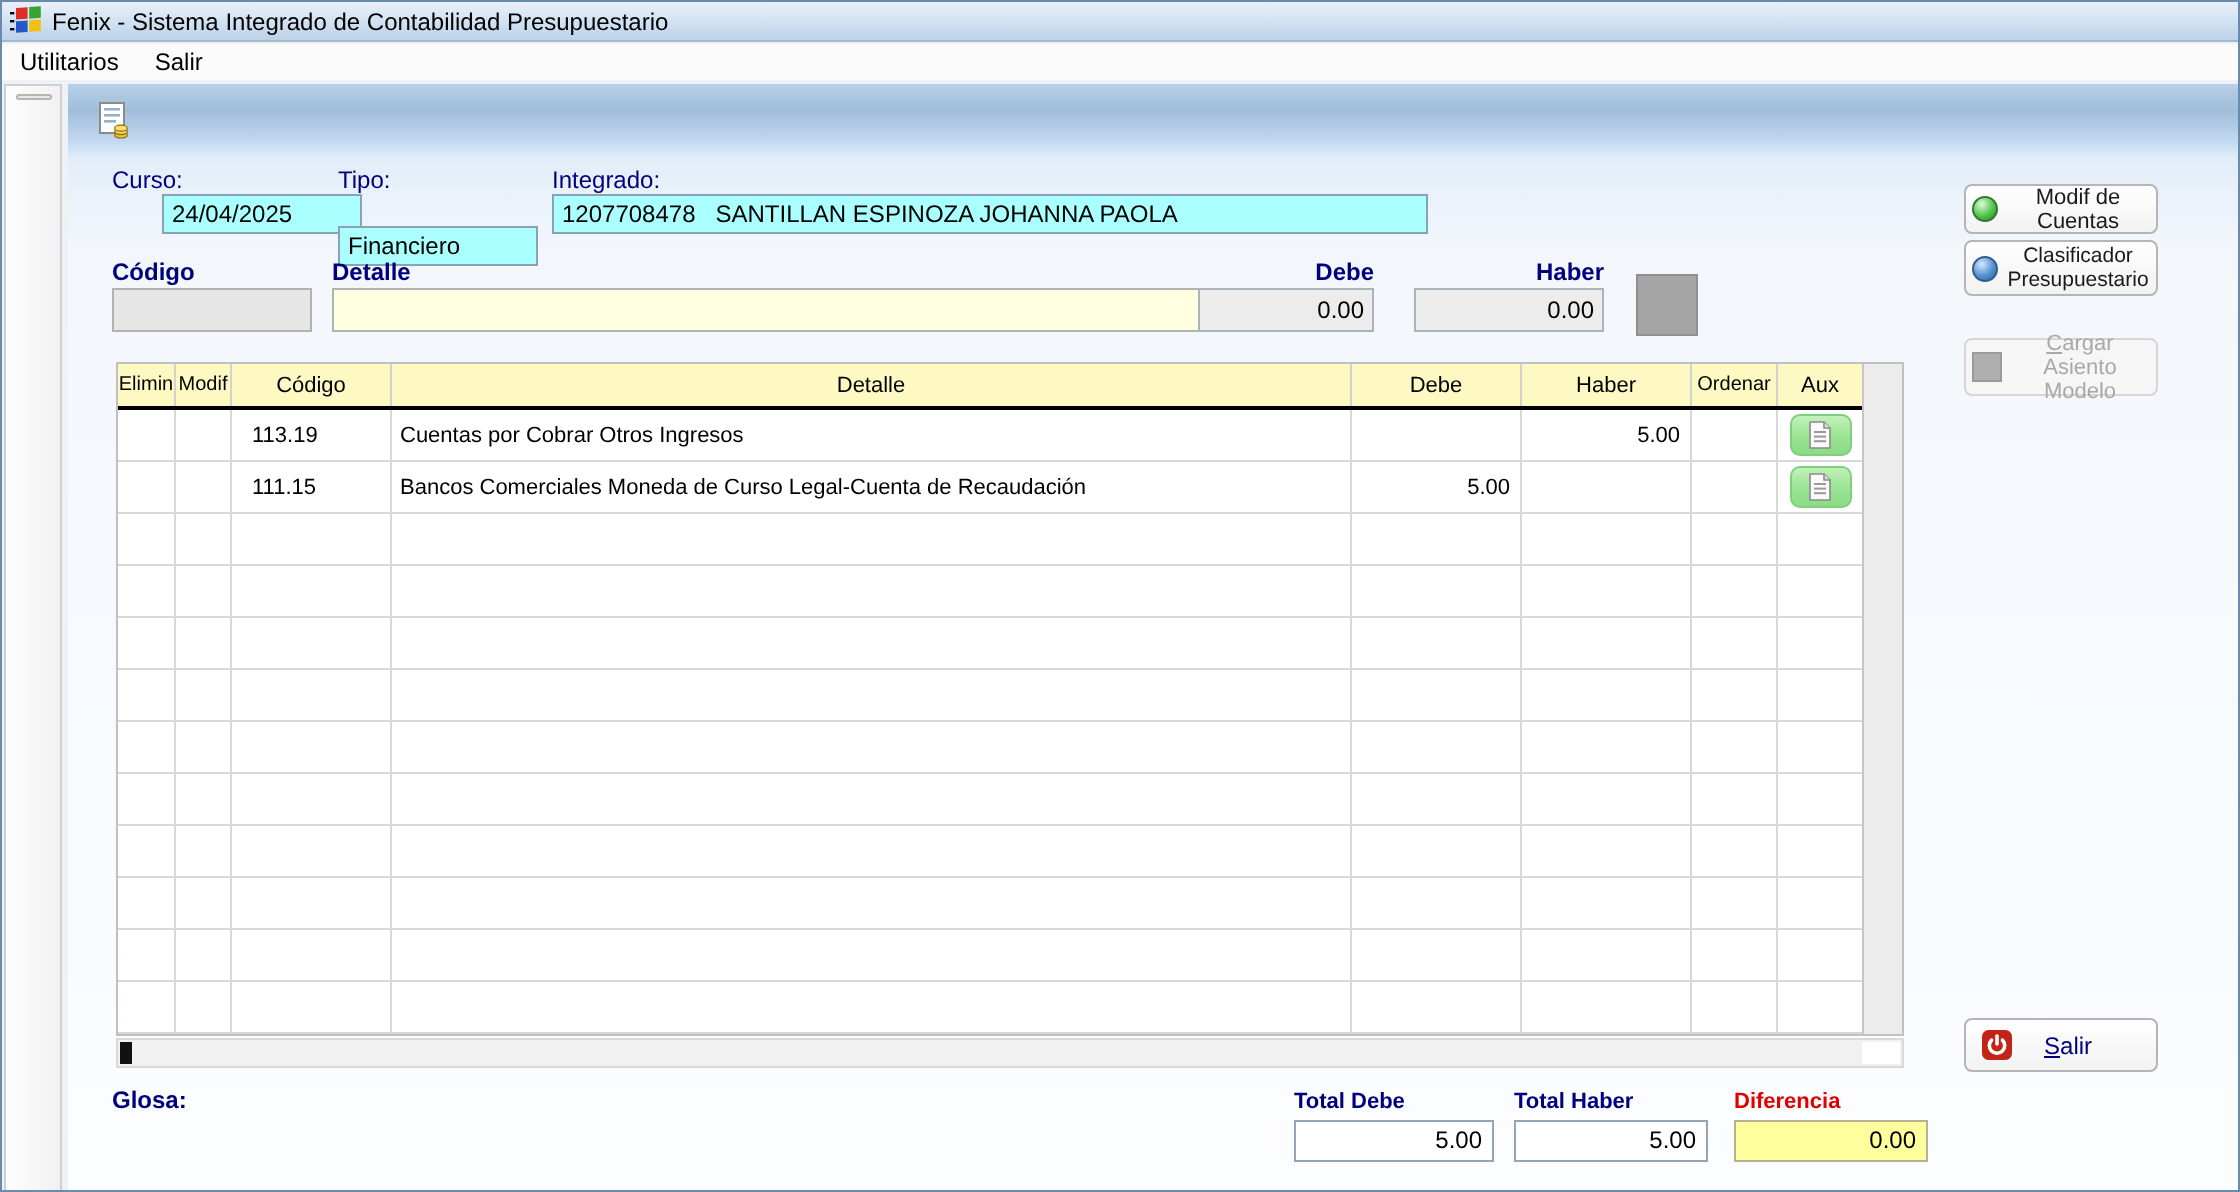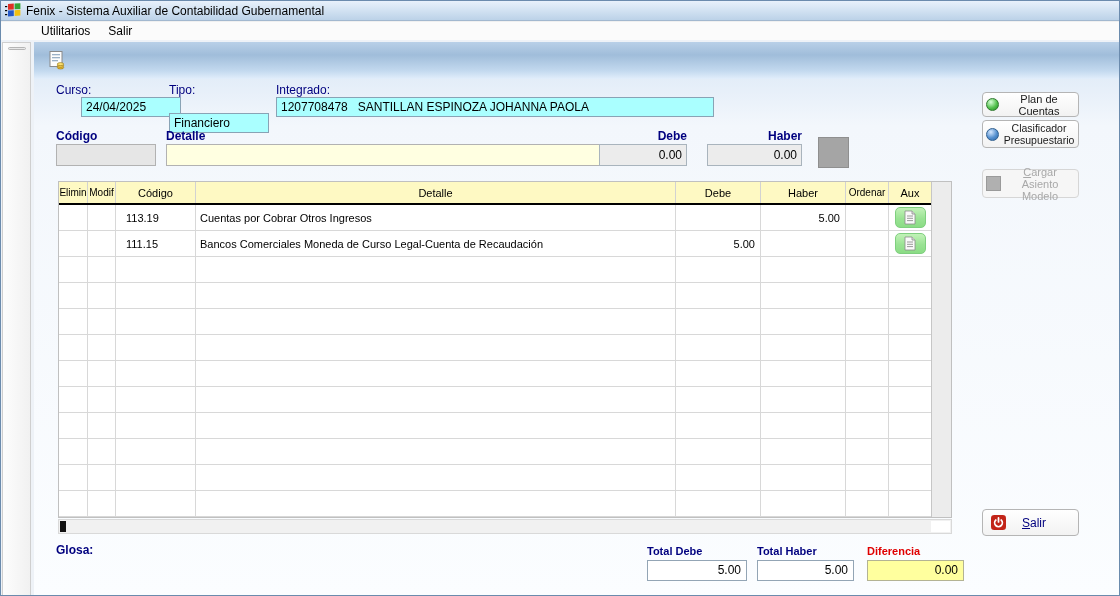--- a/index.html
+++ b/index.html
@@ -8,21 +8,21 @@
 
   
   .titlebar { position:absolute; left:0; top:0; width:1120px; height:20px;
     background:linear-gradient(to bottom,#e8f1fb 0%,#d2e2f2 50%,#bcd2e8 100%);
     border-bottom:1px solid #a2b8cf; display:flex; align-items:center; padding-left:3px; }
   .titlebar .title-text { font-size:12px; color:#000; margin-left:5px; white-space:nowrap; }
   .winflag { width:17px; height:15px; display:inline-block; }
 
   
   .menubar { position:absolute; left:0; top:21px; width:1120px; height:18px; background:#fbfbfb;
-    display:flex; align-items:center;padding-left:31px; }
+    display:flex; align-items:center; }
   .menu-item { font-size:12px; color:#000; padding:0 9px; height:18px; line-height:18px; cursor:default; }
 
   
   .workspace { position:absolute; left:0; top:39px; width:1120px; height:557px; background:#eef2f7; }
   .left-panel { position:absolute; left:1px; top:2px; width:29px; height:554px;
     background:linear-gradient(to right,#fdfdfd,#f1f1f1); border:1px solid #cfcfcf; }
   .left-grip { width:18px; height:3px; margin:4px auto 0 auto; border:1px solid #b5b5b5; border-radius:2px; background:#e8e8e8; }
 
   .main-area { position:absolute; left:33px; top:2px; width:1087px; height:555px; }
   .toolbar { position:absolute; left:0; top:0; width:1087px; height:37px;
@@ -101,21 +101,21 @@
         <rect x="1" y="7" width="2.2" height="1.2" fill="#000"></rect>
         <rect x="1" y="11" width="2.2" height="1.2" fill="#000"></rect>
         <g transform="translate(4,1) skewY(-4)">
           <rect x="0" y="0" width="5.8" height="5.8" fill="#e03024"></rect>
           <rect x="6.6" y="0" width="5.8" height="5.8" fill="#35a435"></rect>
           <rect x="0" y="6.6" width="5.8" height="5.8" fill="#2458c8"></rect>
           <rect x="6.6" y="6.6" width="5.8" height="5.8" fill="#f2c010"></rect>
         </g>
       </g>
     </svg>
-    <span class="title-text">Fenix - Sistema Auxiliar de Contabilidad Gubernamental</span>
+    <span class="title-text">Fenix - Sistema Integrado de Contabilidad Presupuestario</span>
   </div>
 
   <div class="menubar">
     <span class="menu-item">Utilitarios</span>
     <span class="menu-item">Salir</span>
   </div>
 
   <div class="workspace">
 
     <div class="left-panel">
@@ -438,21 +438,21 @@
         <div class="tot-lbl" style="left:723px; width:97px;">Total Haber</div>
         <div class="tot-fld" style="left:723px; width:97px;">5.00</div>
         <div class="tot-lbl red" style="left:833px; width:97px;">Diferencia</div>
         <div class="tot-fld diff" style="left:833px; width:97px;">0.00</div>
       </div>
     </div>
   </div>
 
   <div class="side-btn" style="top:91px; height:25px;" id="plan-btn">
     <span class="sphere green"></span>
-    <span class="btn-label">Plan de Cuentas</span>
+    <span class="btn-label">Modif de Cuentas</span>
   </div>
   <div class="side-btn" style="top:119px; height:28px;" id="clasif-btn">
     <span class="sphere blue"></span>
     <span class="btn-label" style="font-size:10.5px;">Clasificador Presupuestario</span>
   </div>
   <div class="side-btn disabled" style="top:168px; height:29px;" id="cargar-btn">
     <span class="gray-box-icon"></span>
     <span class="btn-label cargar-label">Cargar Asiento Modelo</span>
   </div>
   <div class="side-btn" style="top:508px; height:27px; justify-content:flex-start; padding-left:8px; gap:16px;" id="salir-btn">

